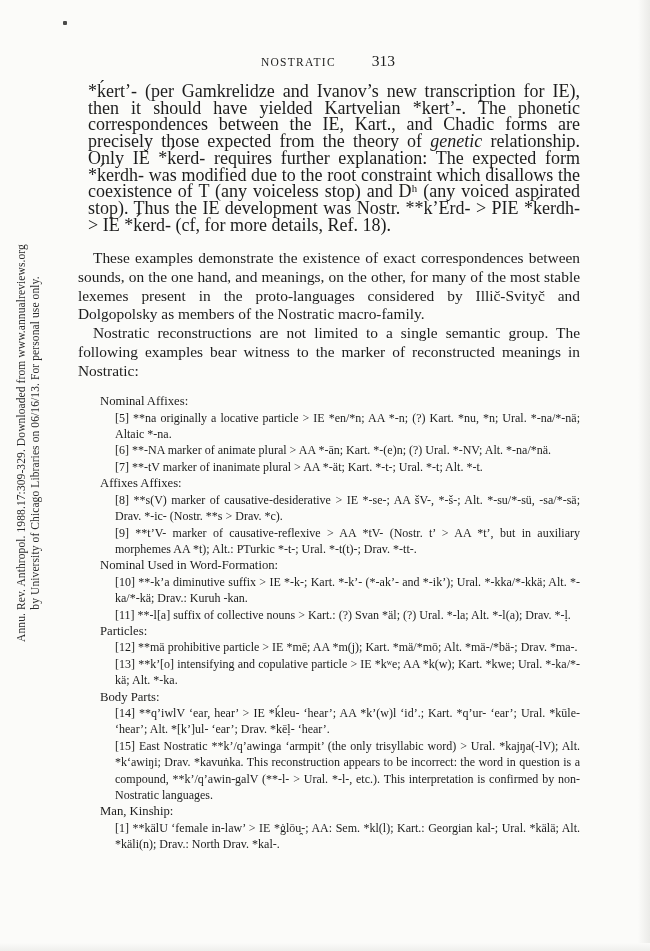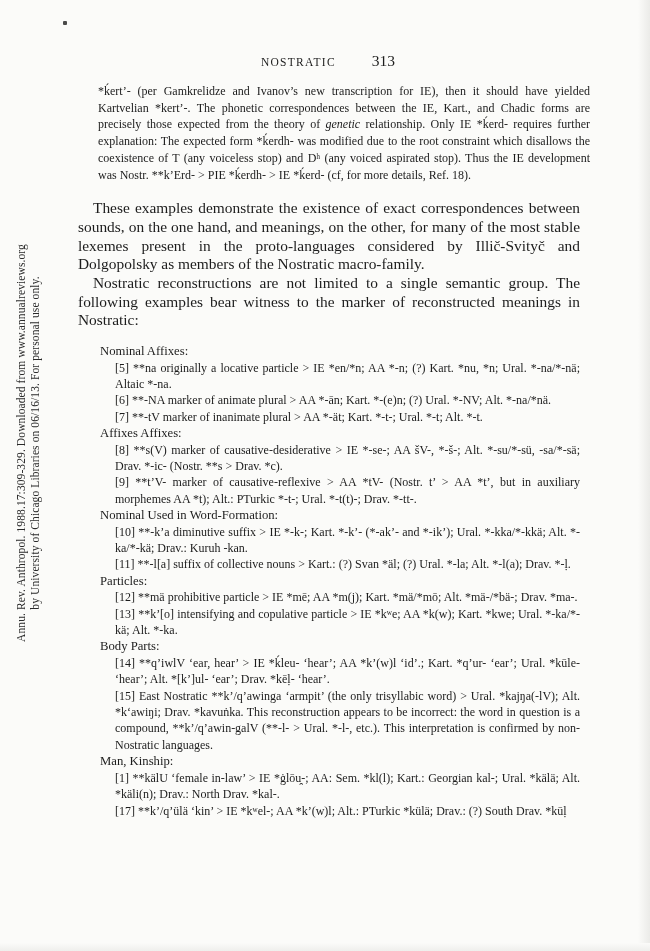--- a/index.html
+++ b/index.html
@@ -33,22 +33,22 @@
     letter-spacing:0.1px;
   }
   .content { position:absolute; left:78px; top:52px; width:502px; }
   .running-head {
     display:flex; justify-content:center; align-items:baseline;
     gap:36px; padding-right:2px; margin-bottom:13px;
   }
   .running-title { font-size:11.5px; letter-spacing:1.3px; font-weight:normal; }
   .page-number { font-size:15.5px; }
   .quote {
-    margin-left:20px; width:492px;
-    font-size:12px; line-height:16.7px;
+    margin-left:10px; width:492px;
+    font-size:18px; line-height:16.7px;
     text-align:justify;
   }
   .quote .it { font-style:italic; }
   .bodypara {
     font-size:15.4px; line-height:18.7px;
     text-align:justify; text-indent:15px;
     margin:0;
   }
   .bodypara.first { margin-top:16px; }
   .listing { margin-top:13px; margin-left:22px; width:480px; }
@@ -105,16 +105,15 @@
     <div class="list-heading">Particles:</div>
     <div class="list-entry">[12] **mä prohibitive particle &gt; IE *mē; AA *m(j); Kart. *mä/*mō; Alt. *mä-/*bä-; Drav. *ma-.</div>
     <div class="list-entry">[13] **k’[o] intensifying and copulative particle &gt; IE *kʷe; AA *k(w); Kart. *kwe; Ural. *-ka/*-kä; Alt. *-ka.</div>
 
     <div class="list-heading">Body Parts:</div>
     <div class="list-entry">[14] **q’iwlV ‘ear, hear’ &gt; IE *ḱleu- ‘hear’; AA *k’(w)l ‘id’.; Kart. *q’ur- ‘ear’; Ural. *kūle- ‘hear’; Alt. *[k’]ul- ‘ear’; Drav. *kēḷ- ‘hear’.</div>
     <div class="list-entry">[15] East Nostratic **k’/q’awinga ‘armpit’ (the only trisyllabic word) &gt; Ural. *kajŋa(-lV); Alt. *k‘awiŋi; Drav. *kavuṅka. This reconstruction appears to be incorrect: the word in question is a compound, **k’/q’awin-galV (**-l- &gt; Ural. *-l-, etc.). This interpretation is confirmed by non-Nostratic languages.</div>
 
     <div class="list-heading">Man, Kinship:</div>
     <div class="list-entry">[1] **kälU ‘female in-law’ &gt; IE *ġlōu̯-; AA: Sem. *kl(l); Kart.: Georgian kal-; Ural. *kälä; Alt. *käli(n); Drav.: North Drav. *kal-.</div>
-    <div class="list-entry">[17] **k’/q’ülä ‘kin’ &gt; IE *kʷel-; AA *k’(w)l; Alt.: PTurkic *külä; Drav.: (?) South Drav. *kūḷ</div>
 
   </div>
 </div>
 
 </body></html>

